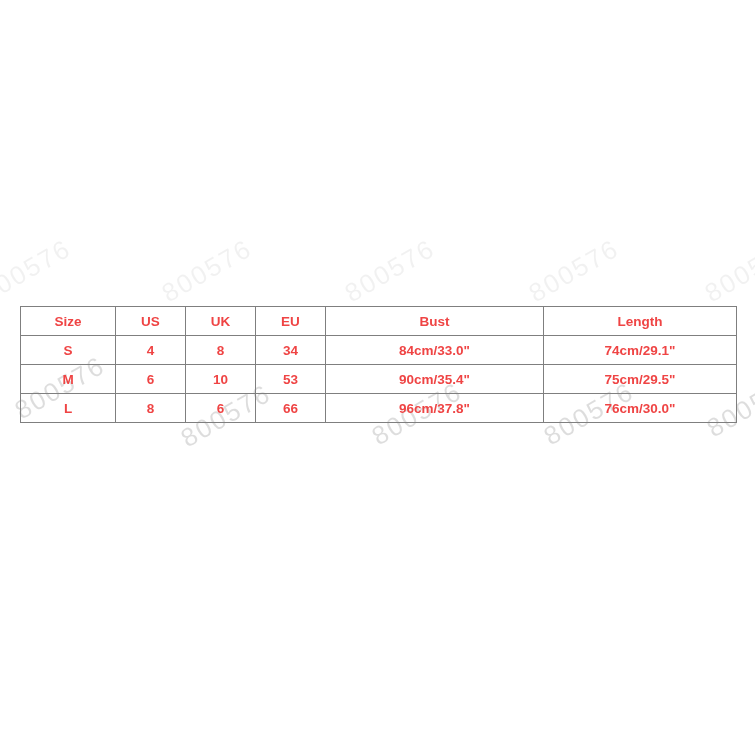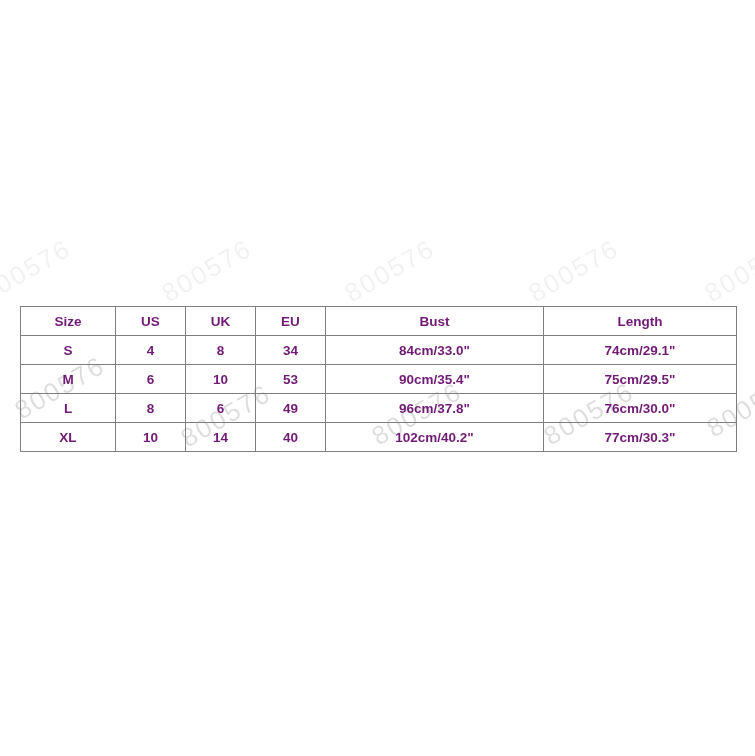--- a/index.html
+++ b/index.html
@@ -37,21 +37,21 @@
   }
   table.size-chart th,
   table.size-chart td {
     border: 1px solid #7f7f7f;
     height: 28px;
     padding: 0 2px;
     text-align: center;
     vertical-align: middle;
     font-size: 13.5px;
     font-weight: bold;
-    color: #701a75;
+    color: #ef4444;
     background: transparent;
   }
 </style>
 </head>
 <body>
 
 <div class="canvas">
 
   <div class="watermark-layer">
       <span style="left: 26px; top: 271px; opacity: 0.05;">800576</span>
@@ -99,28 +99,20 @@
         <td>6</td>
         <td>10</td>
         <td>53</td>
         <td>90cm/35.4"</td>
         <td>75cm/29.5"</td>
       </tr>
       <tr>
         <td>L</td>
         <td>8</td>
         <td>6</td>
-        <td>49</td>
+        <td>66</td>
         <td>96cm/37.8"</td>
         <td>76cm/30.0"</td>
-      </tr>
-      <tr>
-        <td>XL</td>
-        <td>10</td>
-        <td>14</td>
-        <td>40</td>
-        <td>102cm/40.2"</td>
-        <td>77cm/30.3"</td>
       </tr>
     </tbody>
   </table>
 
 </div>
 
 </body></html>

